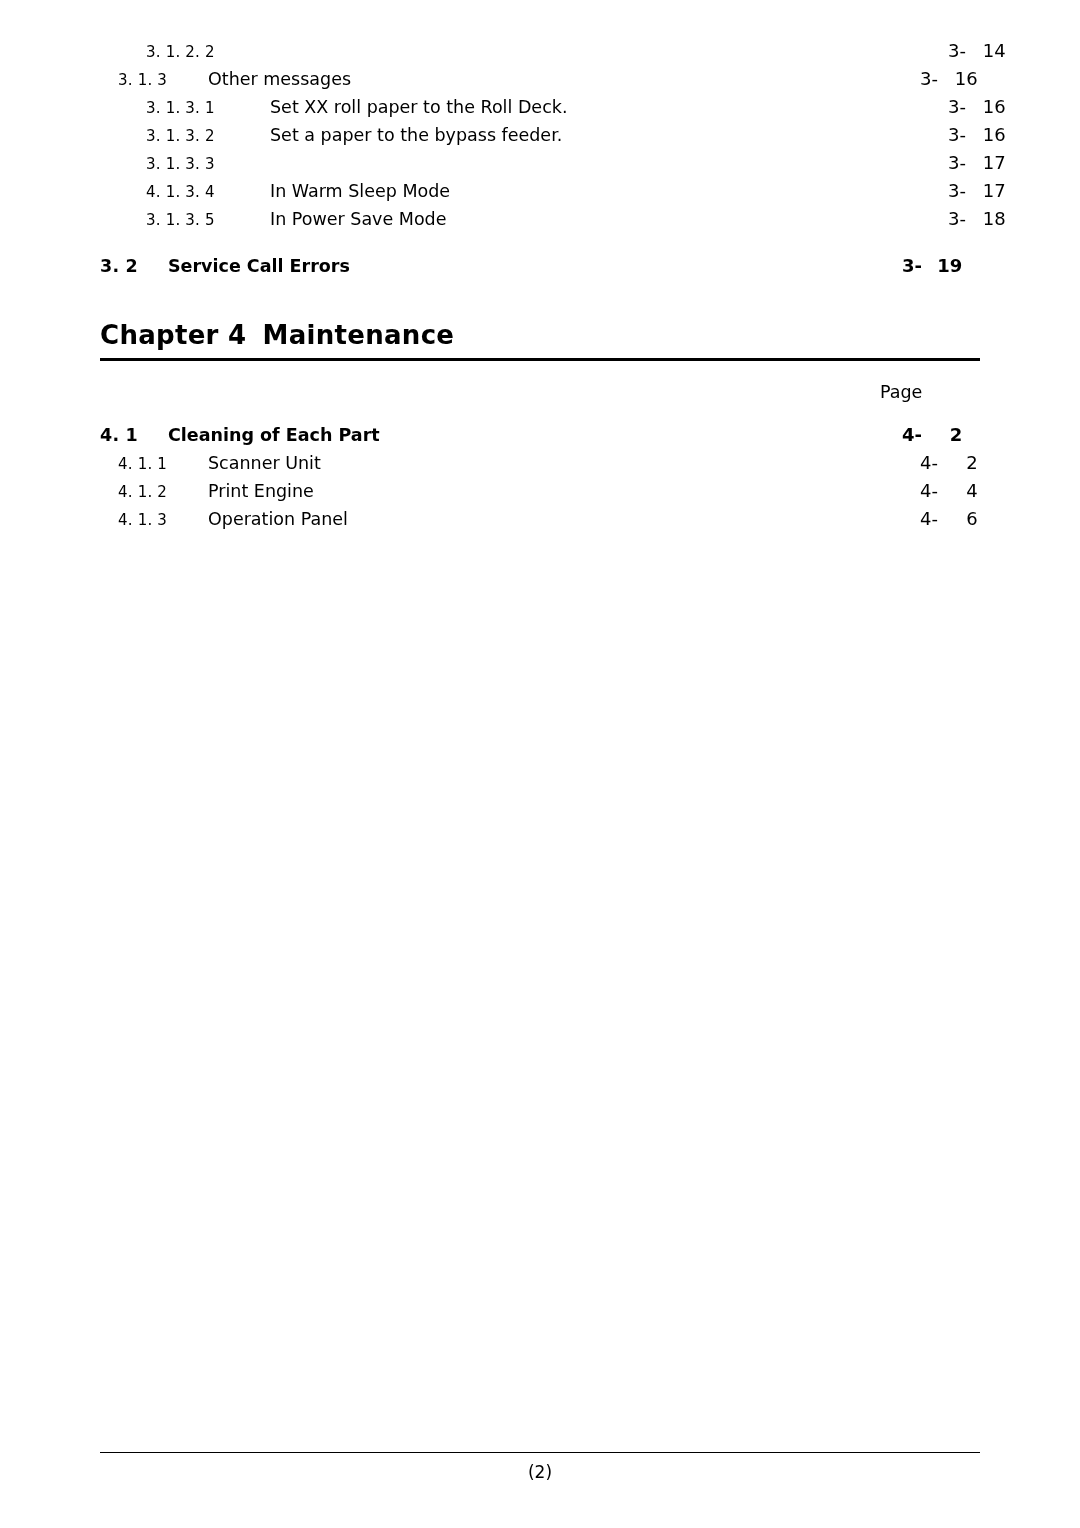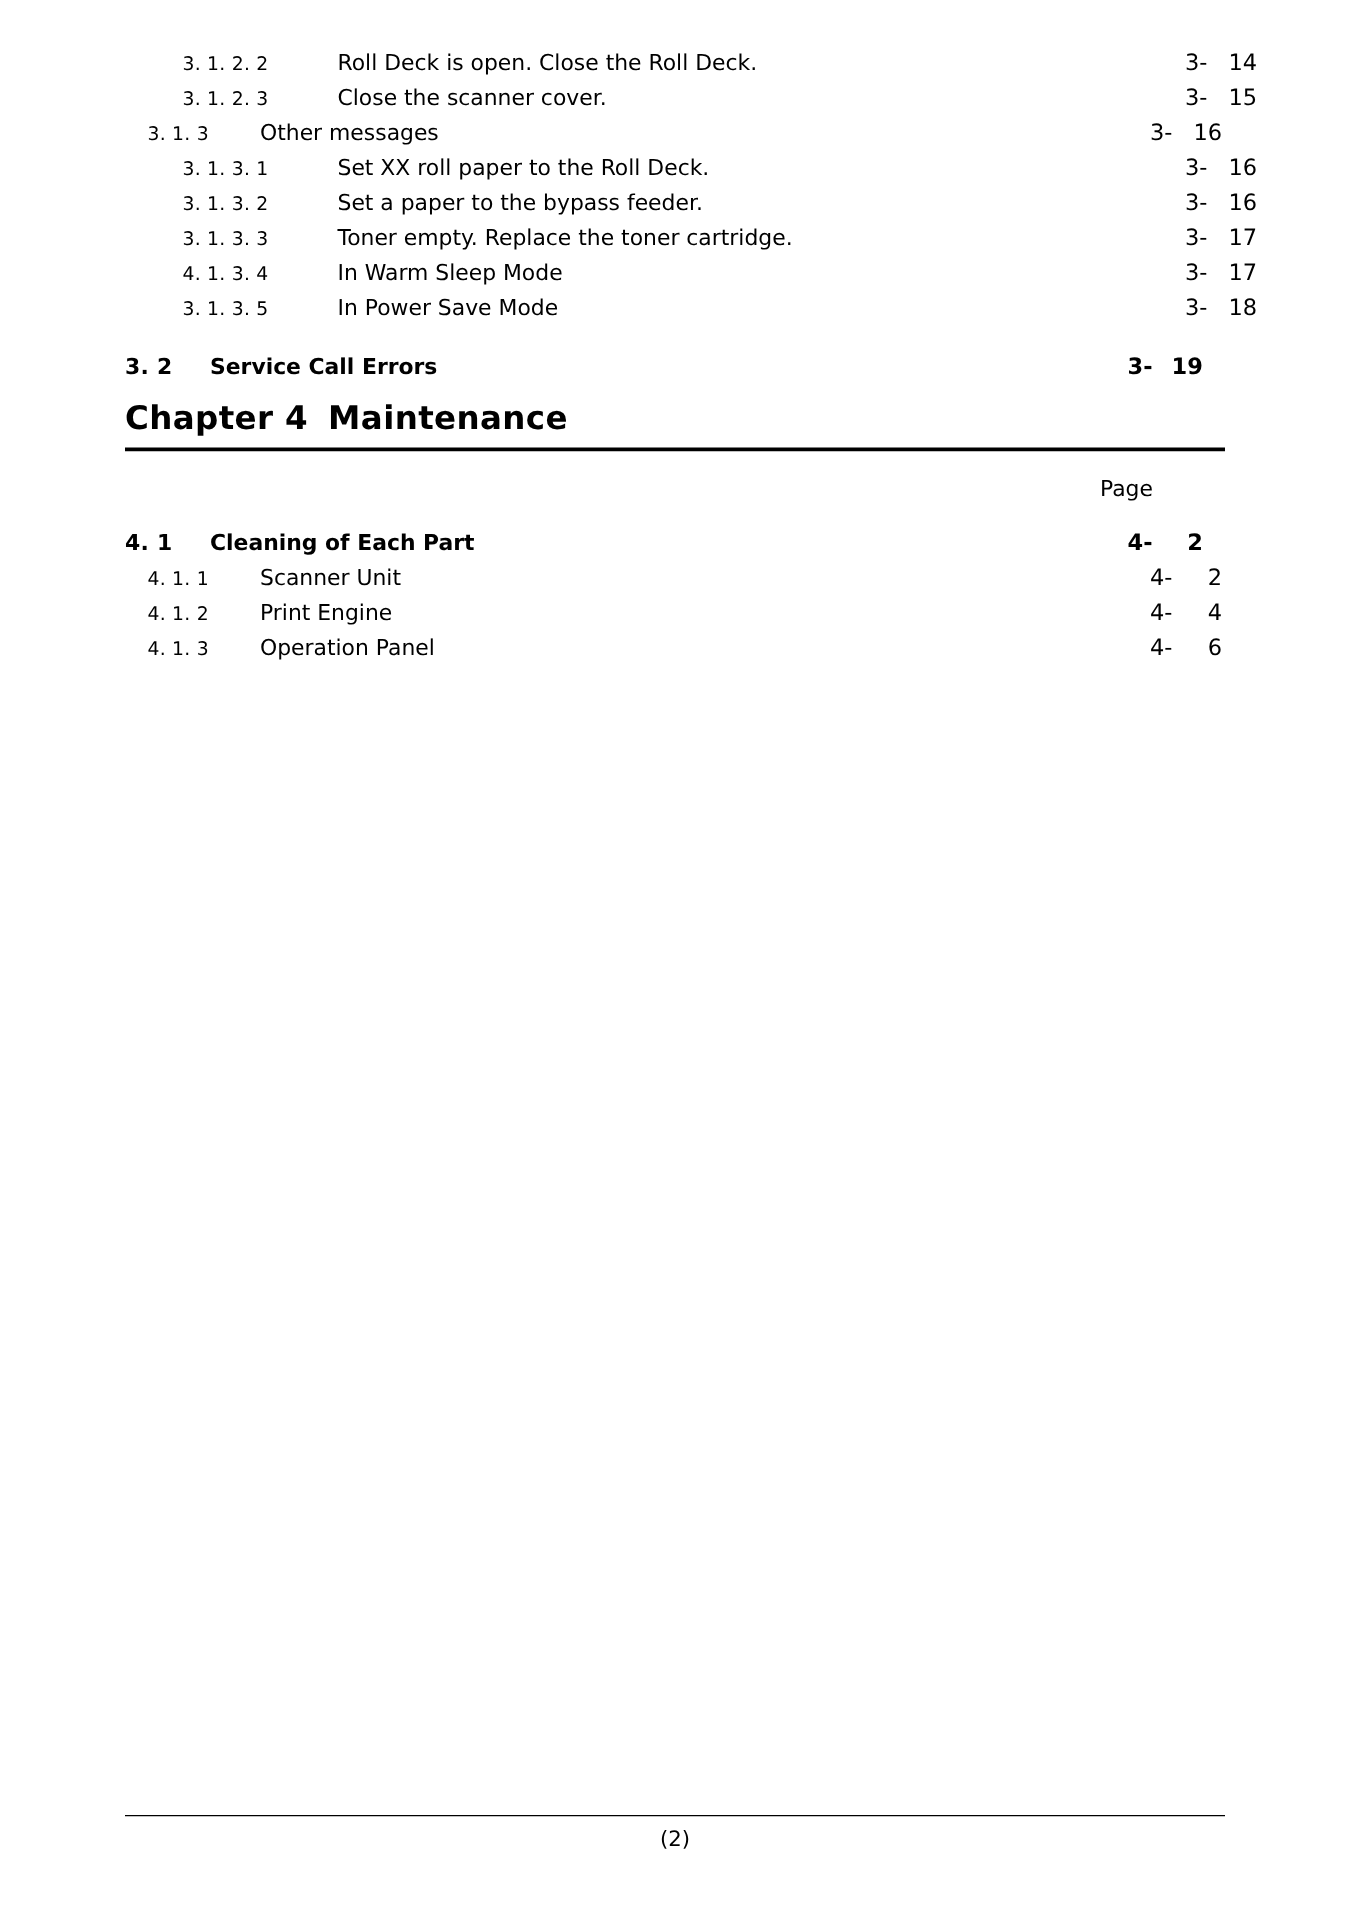--- a/index.html
+++ b/index.html
@@ -146,29 +146,22 @@
   }
 </style>
 </head>
 <body>
 
 <div class="page">
 
   <div class="toc" id="toc1">
       <div class="row lvl4">
         <span class="num">3. 1. 2. 2</span>
-        <span class="title">Roll Deck is open. Close the Roll Deck.</span>
         <span class="leader"></span>
         <span class="pg"><span>3- </span><span class="pnum">14</span></span>
-      </div>
-      <div class="row lvl4">
-        <span class="num">3. 1. 2. 3</span>
-        <span class="title">Close the scanner cover.</span>
-        <span class="leader"></span>
-        <span class="pg"><span>3- </span><span class="pnum">15</span></span>
       </div>
       <div class="row lvl3">
         <span class="num">3. 1. 3</span>
         <span class="title">Other messages</span>
         <span class="leader"></span>
         <span class="pg"><span>3- </span><span class="pnum">16</span></span>
       </div>
       <div class="row lvl4">
         <span class="num">3. 1. 3. 1</span>
         <span class="title">Set XX roll paper to the Roll Deck.</span>
@@ -176,21 +169,20 @@
         <span class="pg"><span>3- </span><span class="pnum">16</span></span>
       </div>
       <div class="row lvl4">
         <span class="num">3. 1. 3. 2</span>
         <span class="title">Set a paper to the bypass feeder.</span>
         <span class="leader"></span>
         <span class="pg"><span>3- </span><span class="pnum">16</span></span>
       </div>
       <div class="row lvl4">
         <span class="num">3. 1. 3. 3</span>
-        <span class="title">Toner empty. Replace the toner cartridge.</span>
         <span class="leader"></span>
         <span class="pg"><span>3- </span><span class="pnum">17</span></span>
       </div>
       <div class="row lvl4">
         <span class="num">4. 1. 3. 4</span>
         <span class="title">In Warm Sleep Mode</span>
         <span class="leader"></span>
         <span class="pg"><span>3- </span><span class="pnum">17</span></span>
       </div>
       <div class="row lvl4">

